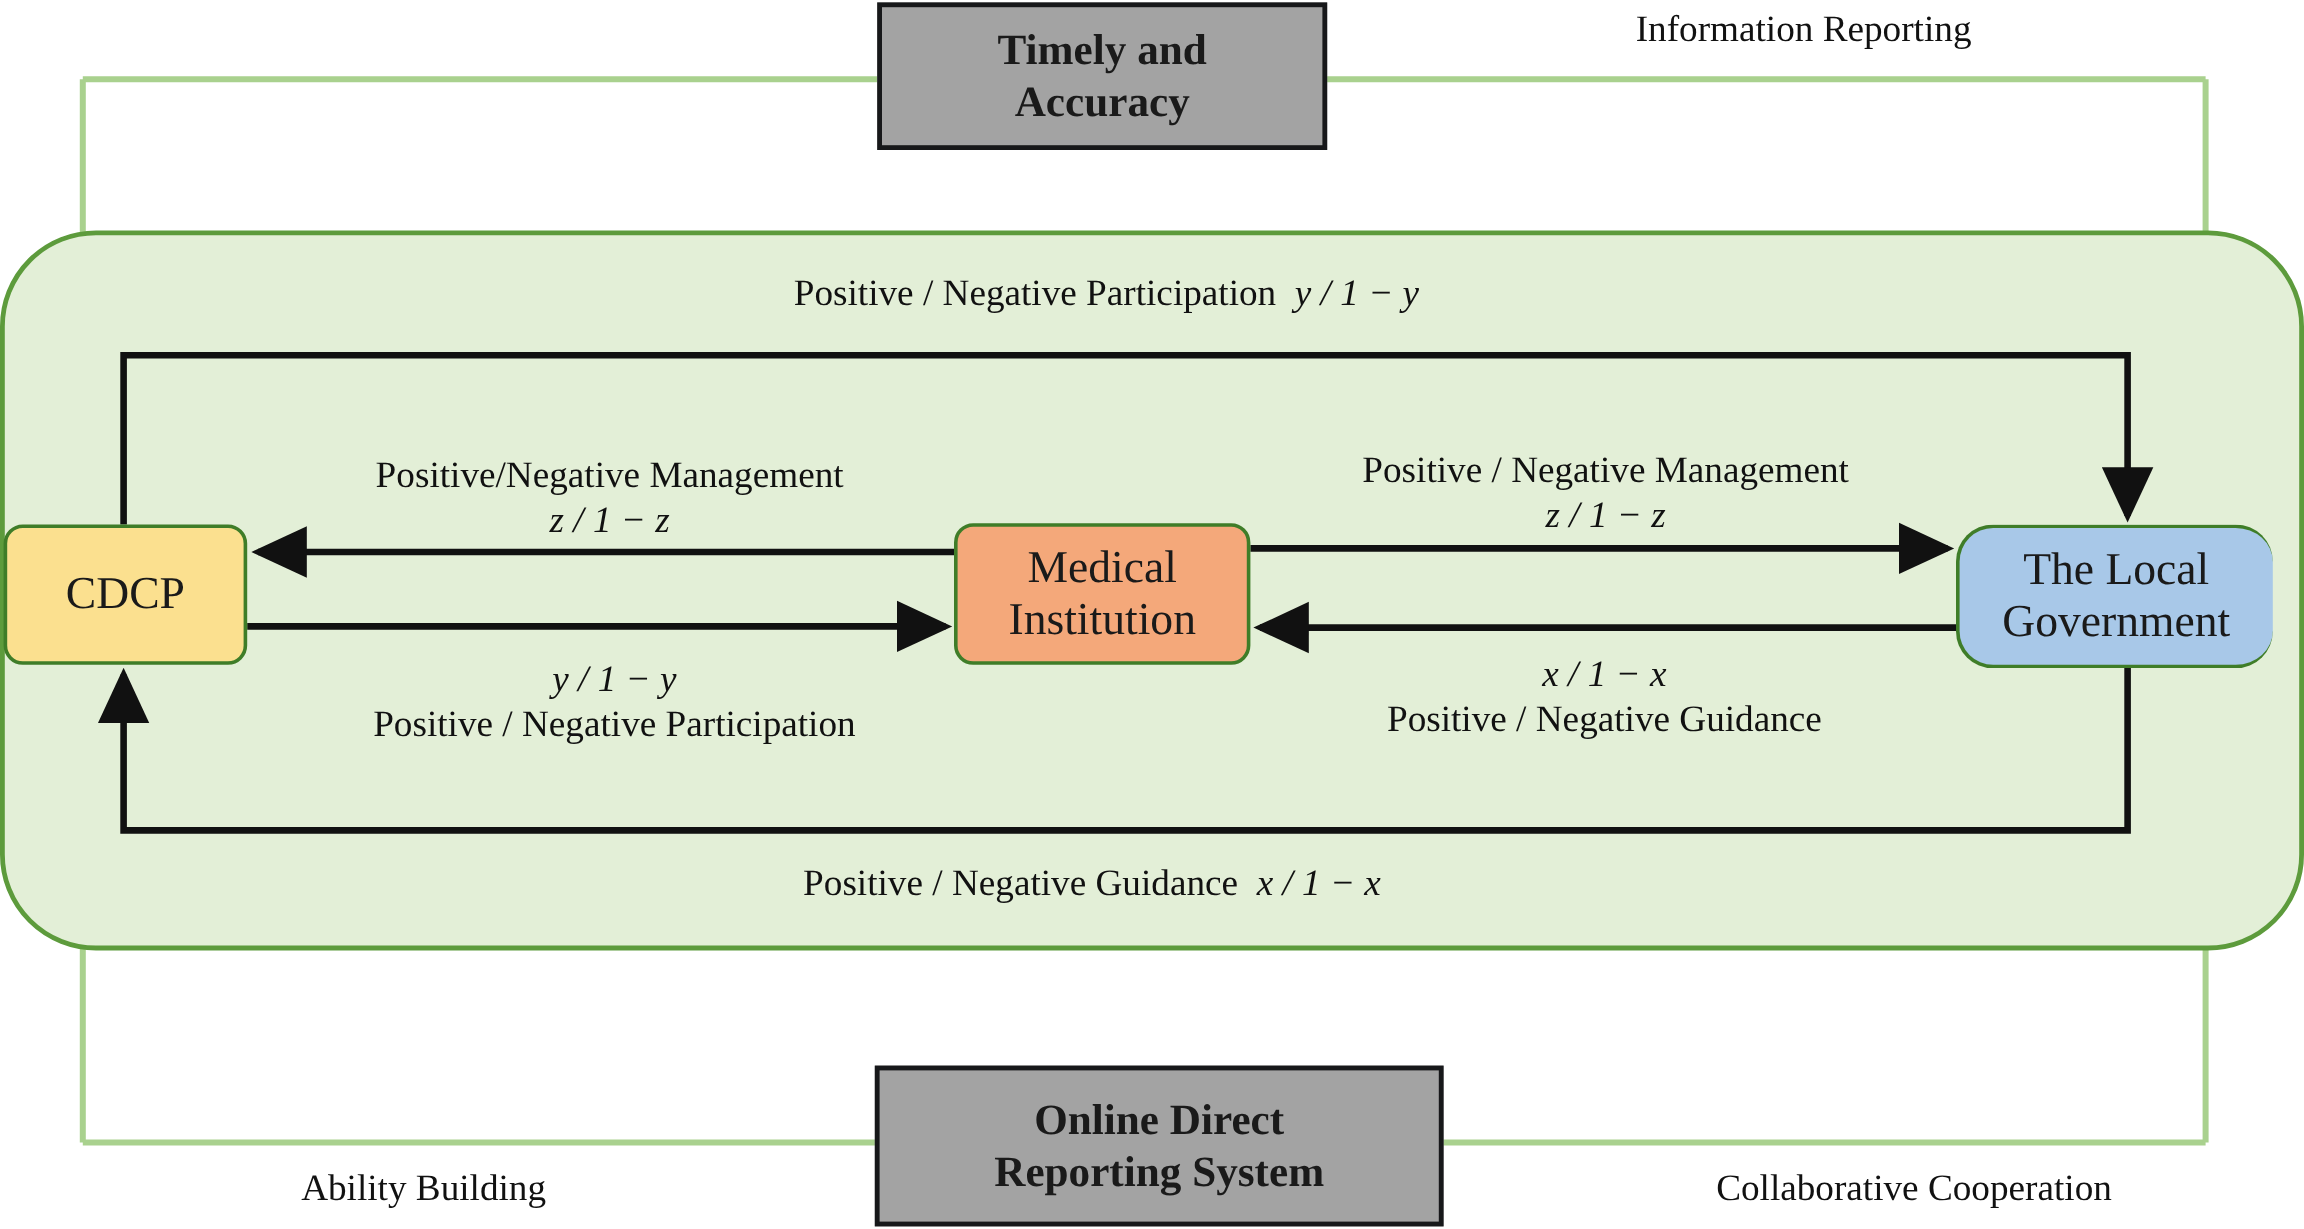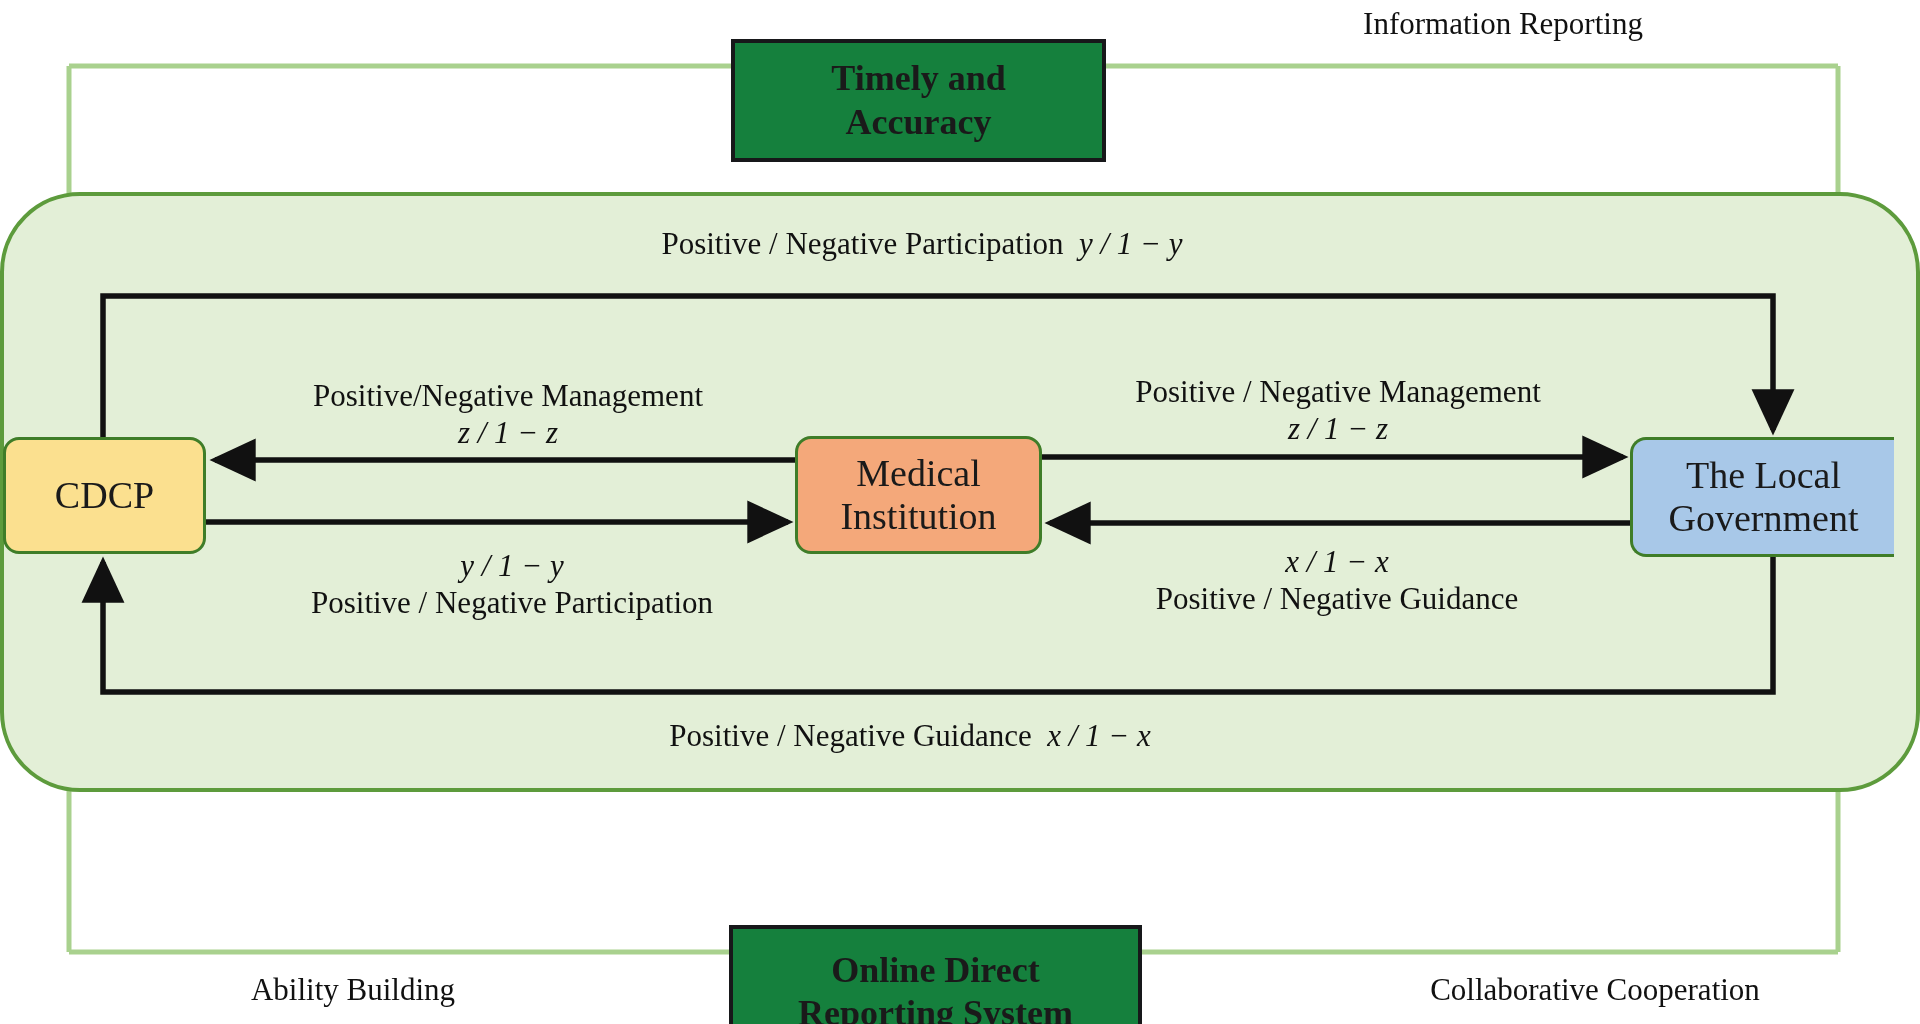--- a/index.html
+++ b/index.html
@@ -9,22 +9,22 @@
   svg.layer{position:absolute;left:0;top:0;width:1920px;height:1024px;}
   .lbl{position:absolute;font-family:"Liberation Serif","DejaVu Serif",serif;
        color:#111;white-space:nowrap;line-height:1.18;}
   .outer-lbl{font-size:31px;}
   .flow-lbl{font-size:31px;text-align:center;}
   .flow-lbl .var{font-style:italic;}
   .nodebox{position:absolute;display:flex;align-items:center;justify-content:center;
            text-align:center;border:3px solid #3f7d28;border-radius:16px;
            font-size:38px;line-height:1.12;box-sizing:border-box;}
   .hardbox{position:absolute;display:flex;align-items:center;justify-content:center;
-           text-align:center;background:#15803d;border:4px solid #17181a;
-           font-weight:bold;font-size:36px;line-height:1.2;box-sizing:border-box;margin-top:37px;}
+           text-align:center;background:#a3a3a3;border:4px solid #17181a;
+           font-weight:bold;font-size:36px;line-height:1.2;box-sizing:border-box;}
   .ctr{transform:translateX(-50%);}
 </style>
 </head>
 <body>
 
 <div id="stage">
 
   <svg class="layer" viewBox="0 0 1920 1024">
     <defs>
       <marker id="arrowhead" markerWidth="9" markerHeight="9" refX="7.4" refY="4.5" orient="auto" markerUnits="strokeWidth">
@@ -68,35 +68,35 @@
     <span>CDCP</span>
   </div>
 
   <div class="nodebox" style="left:795px;top:436px;width:247px;height:118px;background:#F4A87A;">
     <span>
       <span>Medical</span><br>
       <span>Institution</span>
     </span>
   </div>
 
-  <div class="nodebox" style="left:1630px;top:437px;width:264px;height:120px;background:#A8C8E8;border-right:none;border-top-right-radius:0;border-bottom-right-radius:0;">
+  <div class="nodebox" style="left:1630px;top:437px;width:264px;height:120px;background:#A8C8E8;border-right:none;border-top-right-radius:0;border-bottom-right-radius:0;border-radius:31px;">
     <span>
       <span>The Local</span><br>
       <span>Government</span>
     </span>
   </div>
 
   <div class="hardbox" style="left:731px;top:2px;width:375px;height:123px;">
     <span>
       <span>Timely and</span><br>
       <span>Accuracy</span>
     </span>
   </div>
 
-  <div class="hardbox" style="left:729px;top:888px;width:413px;height:134px;">
+  <div class="hardbox" style="left:729px;top:888px;width:474px;height:134px;">
     <span>
       <span>Online Direct</span><br>
       <span>Reporting System</span>
     </span>
   </div>
 
   <div class="lbl outer-lbl ctr" style="left:1503px;top:6px;">
     <span>Information Reporting</span>
   </div>
   <div class="lbl outer-lbl ctr" style="left:353px;top:972px;">

